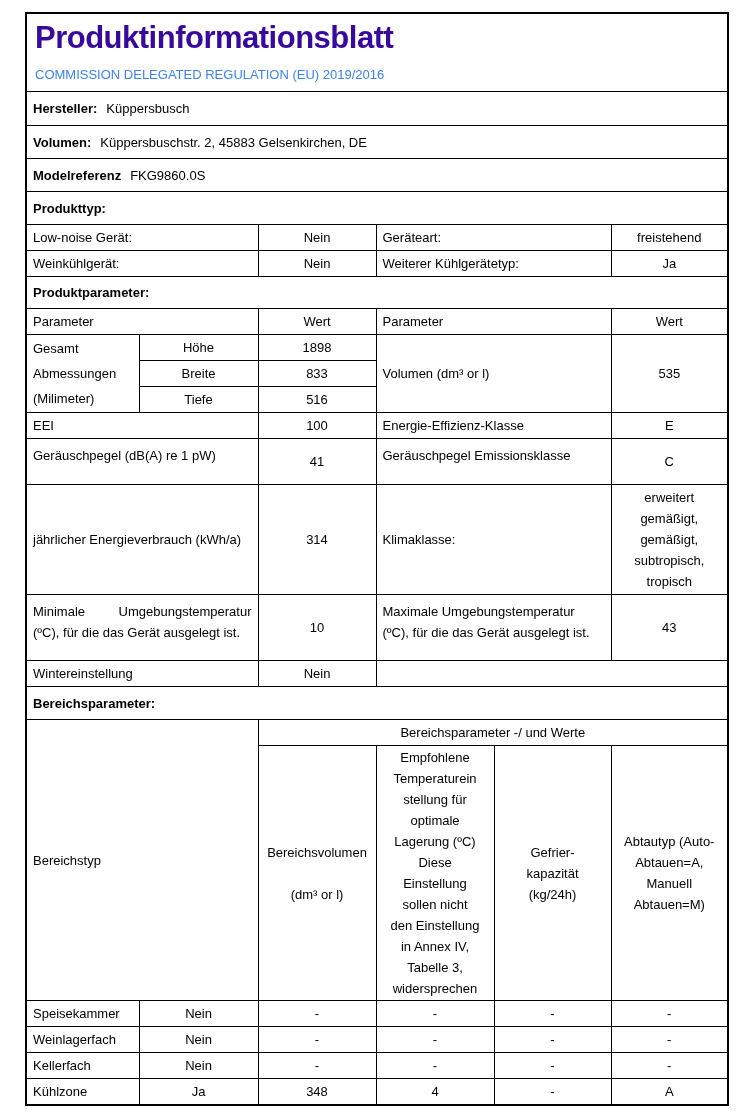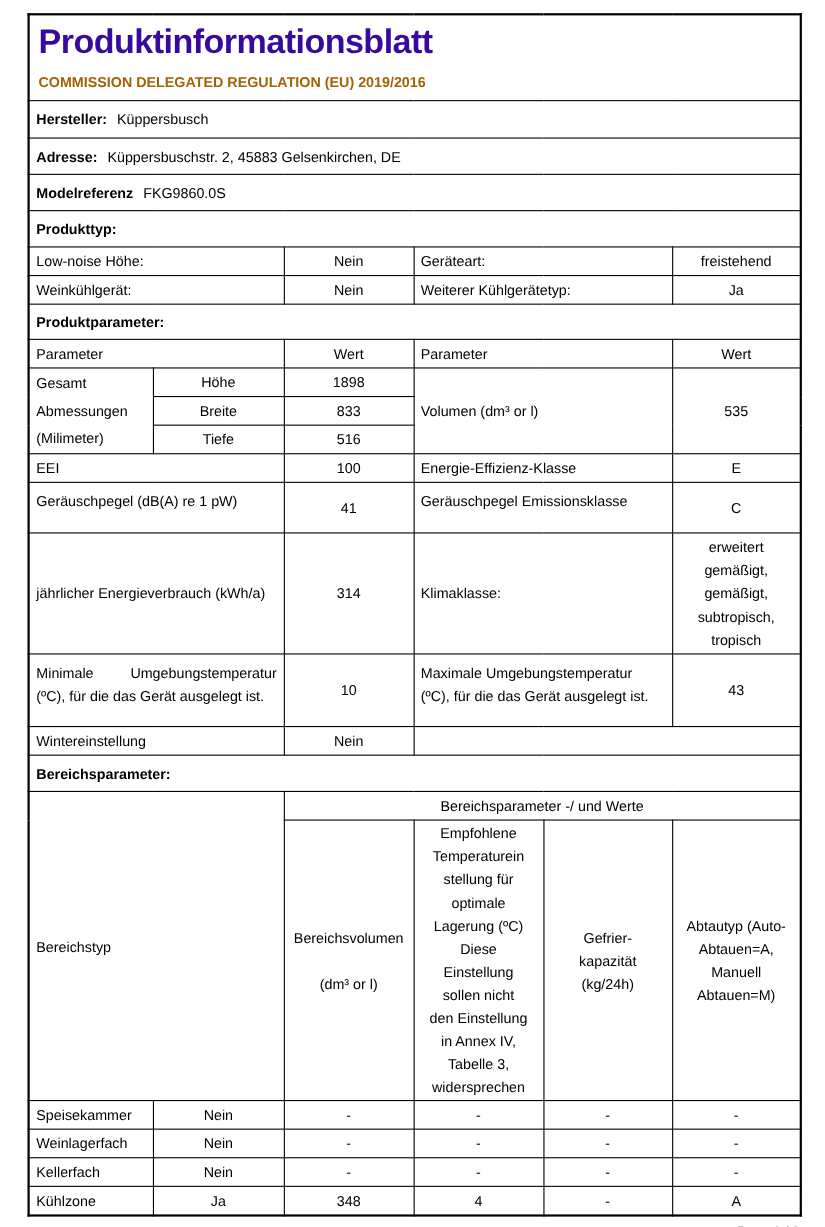--- a/index.html
+++ b/index.html
@@ -15,21 +15,21 @@
   }
   .lab{text-align:left;}
   .c{text-align:center;}
   .sect{font-weight:bold;margin-left:44px;}
   .prelines{white-space:pre-line;}
   .nowrap{white-space:nowrap;margin-top:48px;}
   .vtop{vertical-align:top;padding-top:6px;}
   .just{text-align:justify;}
   .titlecell{vertical-align:top;padding:6px 8px;}
   .title{font-size:31px;font-weight:bold;line-height:36px;letter-spacing:-0.5px;color:#38099e;}
-  .subtitle{font-size:13px;margin-top:8px;color:#a16207;font-weight:bold;}
+  .subtitle{font-size:13px;margin-top:8px;color:#3b82f6;}
   .gap{margin-left:9px;}
   .dimlabel{line-height:25px;padding-top:0;padding-bottom:0;}
   .bh{padding:1px 4px;}
   .footer{width:702px;text-align:right;font-size:12.5px;margin-top:7px;color:#000;}
 </style>
 </head>
 <body>
 
 <div class="page">
   <table class="doc">
@@ -50,34 +50,34 @@
       </td>
     </tr>
 
     <tr style="height:34px">
       <td colspan="6">
         <b>Hersteller:</b><span class="gap">Küppersbusch</span>
       </td>
     </tr>
     <tr style="height:33px">
       <td colspan="6">
-        <b>Adresse:</b><span class="gap">Küppersbuschstr. 2, 45883 Gelsenkirchen, DE</span>
+        <b>Volumen:</b><span class="gap">Küppersbuschstr. 2, 45883 Gelsenkirchen, DE</span>
       </td>
     </tr>
     <tr style="height:33px">
       <td colspan="6">
         <b>Modelreferenz</b><span class="gap">FKG9860.0S</span>
       </td>
     </tr>
 
     <tr style="height:33px">
       <td colspan="6" class="sect">Produkttyp:</td>
     </tr>
     <tr style="height:26px">
-      <td colspan="2" class="lab">Low-noise Höhe:</td>
+      <td colspan="2" class="lab">Low-noise Gerät:</td>
       <td class="c">Nein</td>
       <td colspan="2" class="lab">Geräteart:</td>
       <td class="c">freistehend</td>
     </tr>
     <tr style="height:26px">
       <td colspan="2" class="lab">Weinkühlgerät:</td>
       <td class="c">Nein</td>
       <td colspan="2" class="lab">Weiterer Kühlgerätetyp:</td>
       <td class="c">Ja</td>
     </tr>

